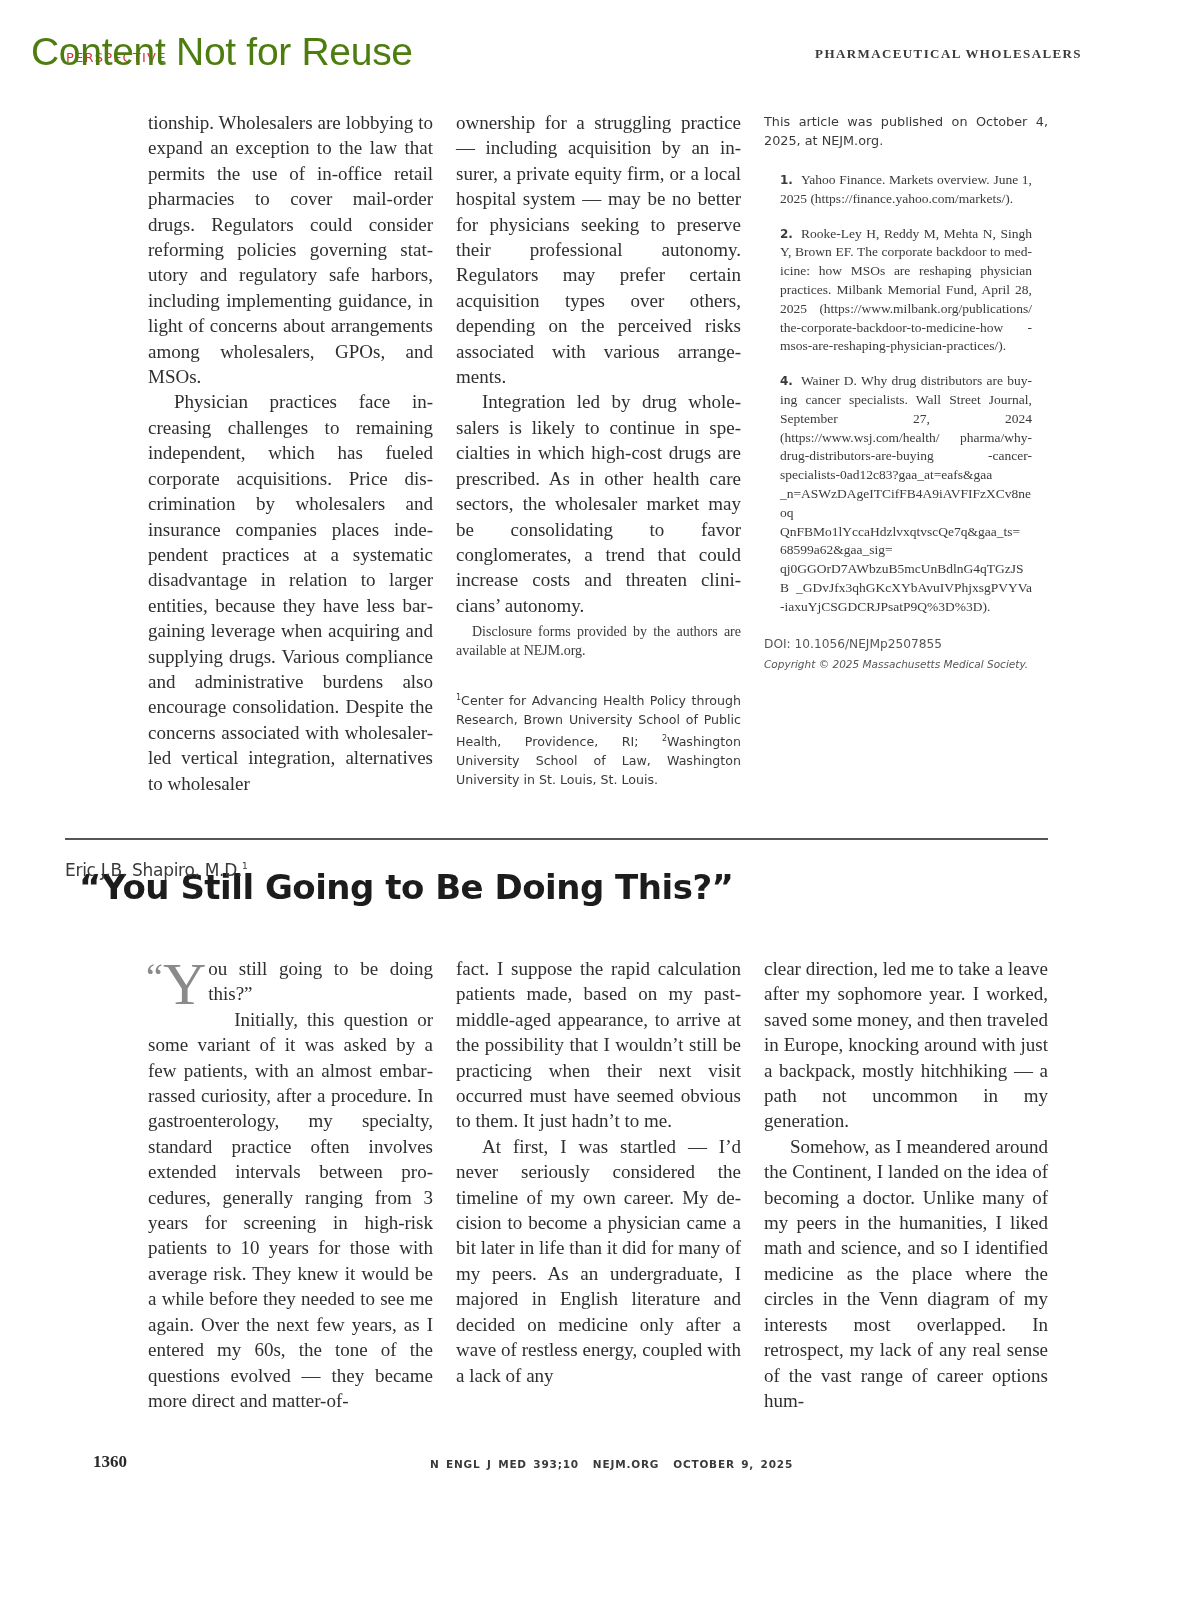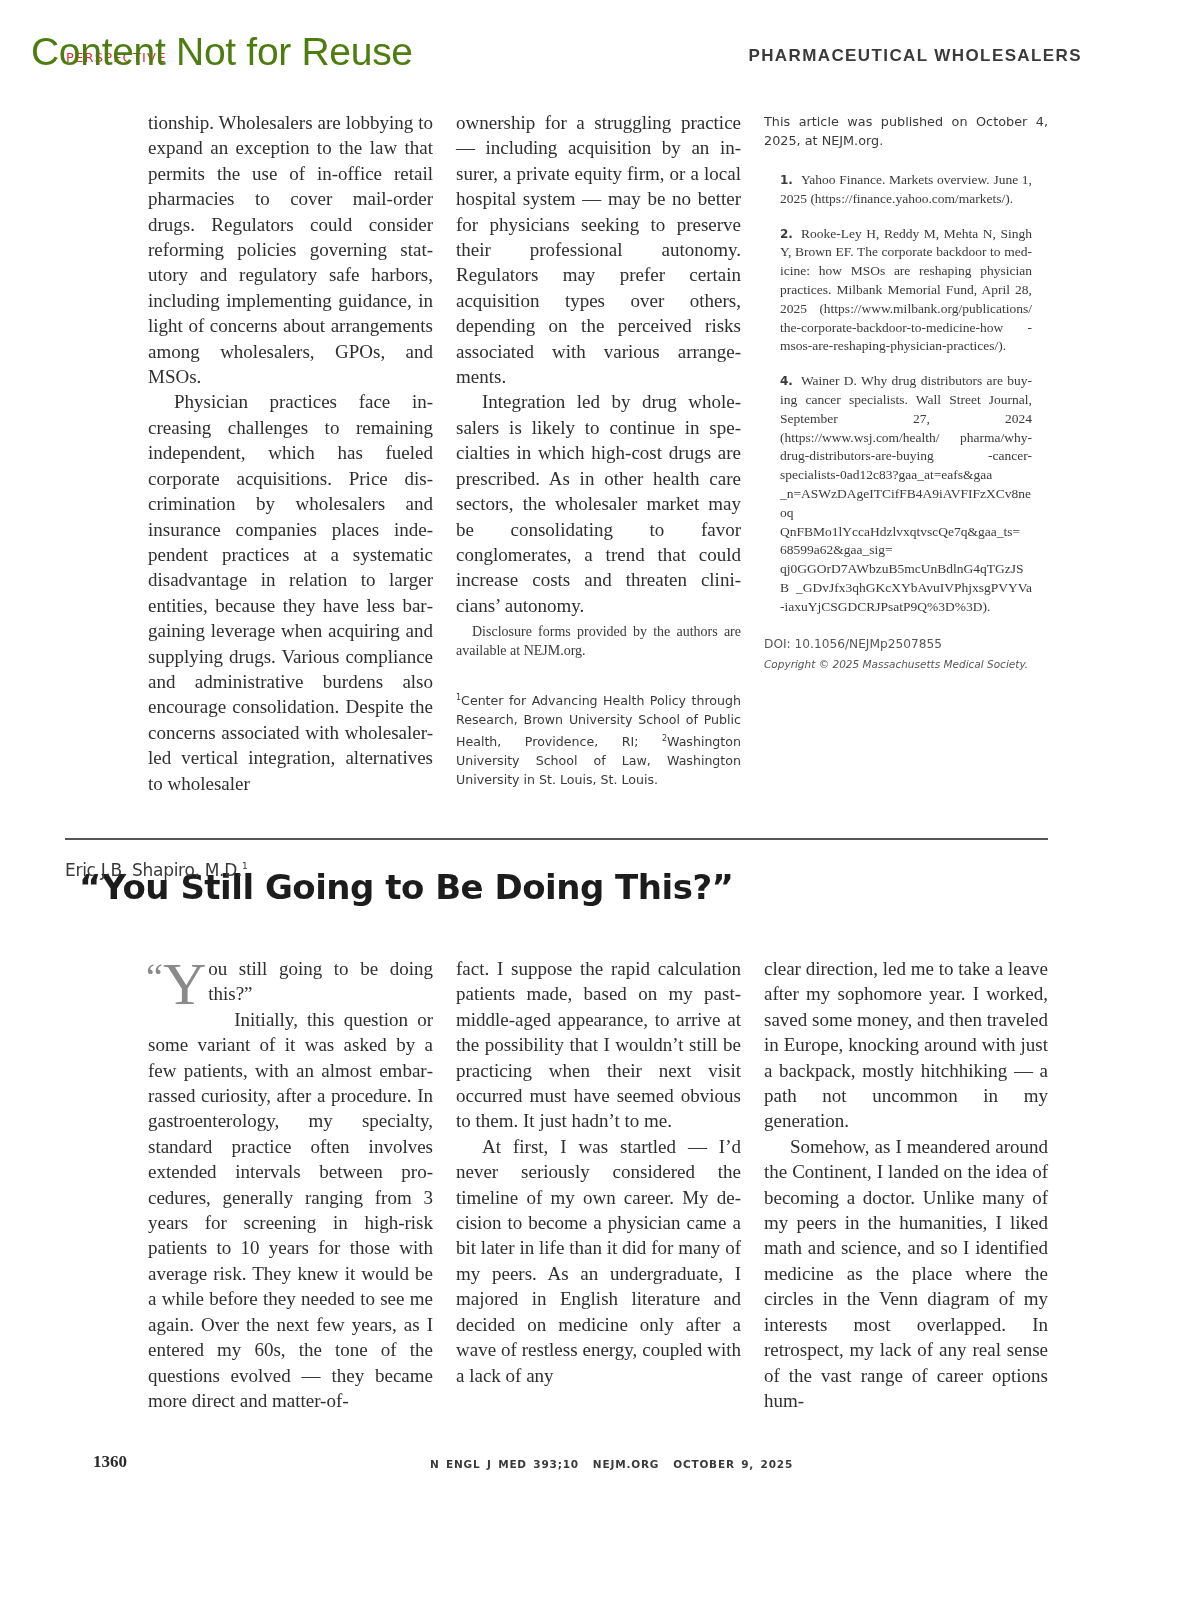--- a/index.html
+++ b/index.html
@@ -1,19 +1,19 @@
 <!DOCTYPE html>
 <html><head>
   <meta charset="utf-8">
   <style>
     html, body { margin: 0; padding: 0; background: #ffffff; }
     body { width: 1200px; height: 1600px; position: relative; overflow: hidden; color: #2a2a2a; }
     .watermark { position: absolute; left: 31px; top: 30px; font-family: "Liberation Sans", sans-serif; font-size: 39px; color: #4d7c0f; z-index: 2; letter-spacing: -0.3px; }
     .section-label { position: absolute; left: 66px; top: 50px; font-family: "DejaVu Sans", sans-serif; font-size: 13px; color: #d6303a; letter-spacing: 1.2px; z-index: 1; text-align: right; }
-    .running-head { position: absolute; right: 118px; top: 46px; font-family: Liberation Sans, sans-serif; font-size: 17px; font-weight: bold; letter-spacing: 1.4px; color: #3a3a3a; }
+    .running-head { position: absolute; right: 118px; top: 46px; font-family: Liberation Serif, serif; font-size: 13px; font-weight: bold; letter-spacing: 1.4px; color: #3a3a3a; }
 
     .col { position: absolute; font-family: "Liberation Serif", serif; font-size: 19px; line-height: 25.4px; color: #2f2f2f; text-align: justify; hyphens: manual; }
     .col p { margin: 0; }
     .col p.indent { text-indent: 26px; }
     .c1 { left: 148px; top: 110px; width: 285px; }
     .c2 { left: 456px; top: 110px; width: 285px; }
     .c3 { left: 764px; top: 113px; width: 284px; font-size: 13.5px; line-height: 18.8px; color: #3a3a3a; }
     .c3 .pub { font-family: "DejaVu Sans", sans-serif; font-size: 12.8px; line-height: 18.5px; margin-bottom: 21px; }
     .c3 .ref { margin: 16px; text-align: justify; word-break: break-word; }
     .c3 .ref b { font-family: "DejaVu Sans", sans-serif; font-size: 12px; margin-right: 8px; }

